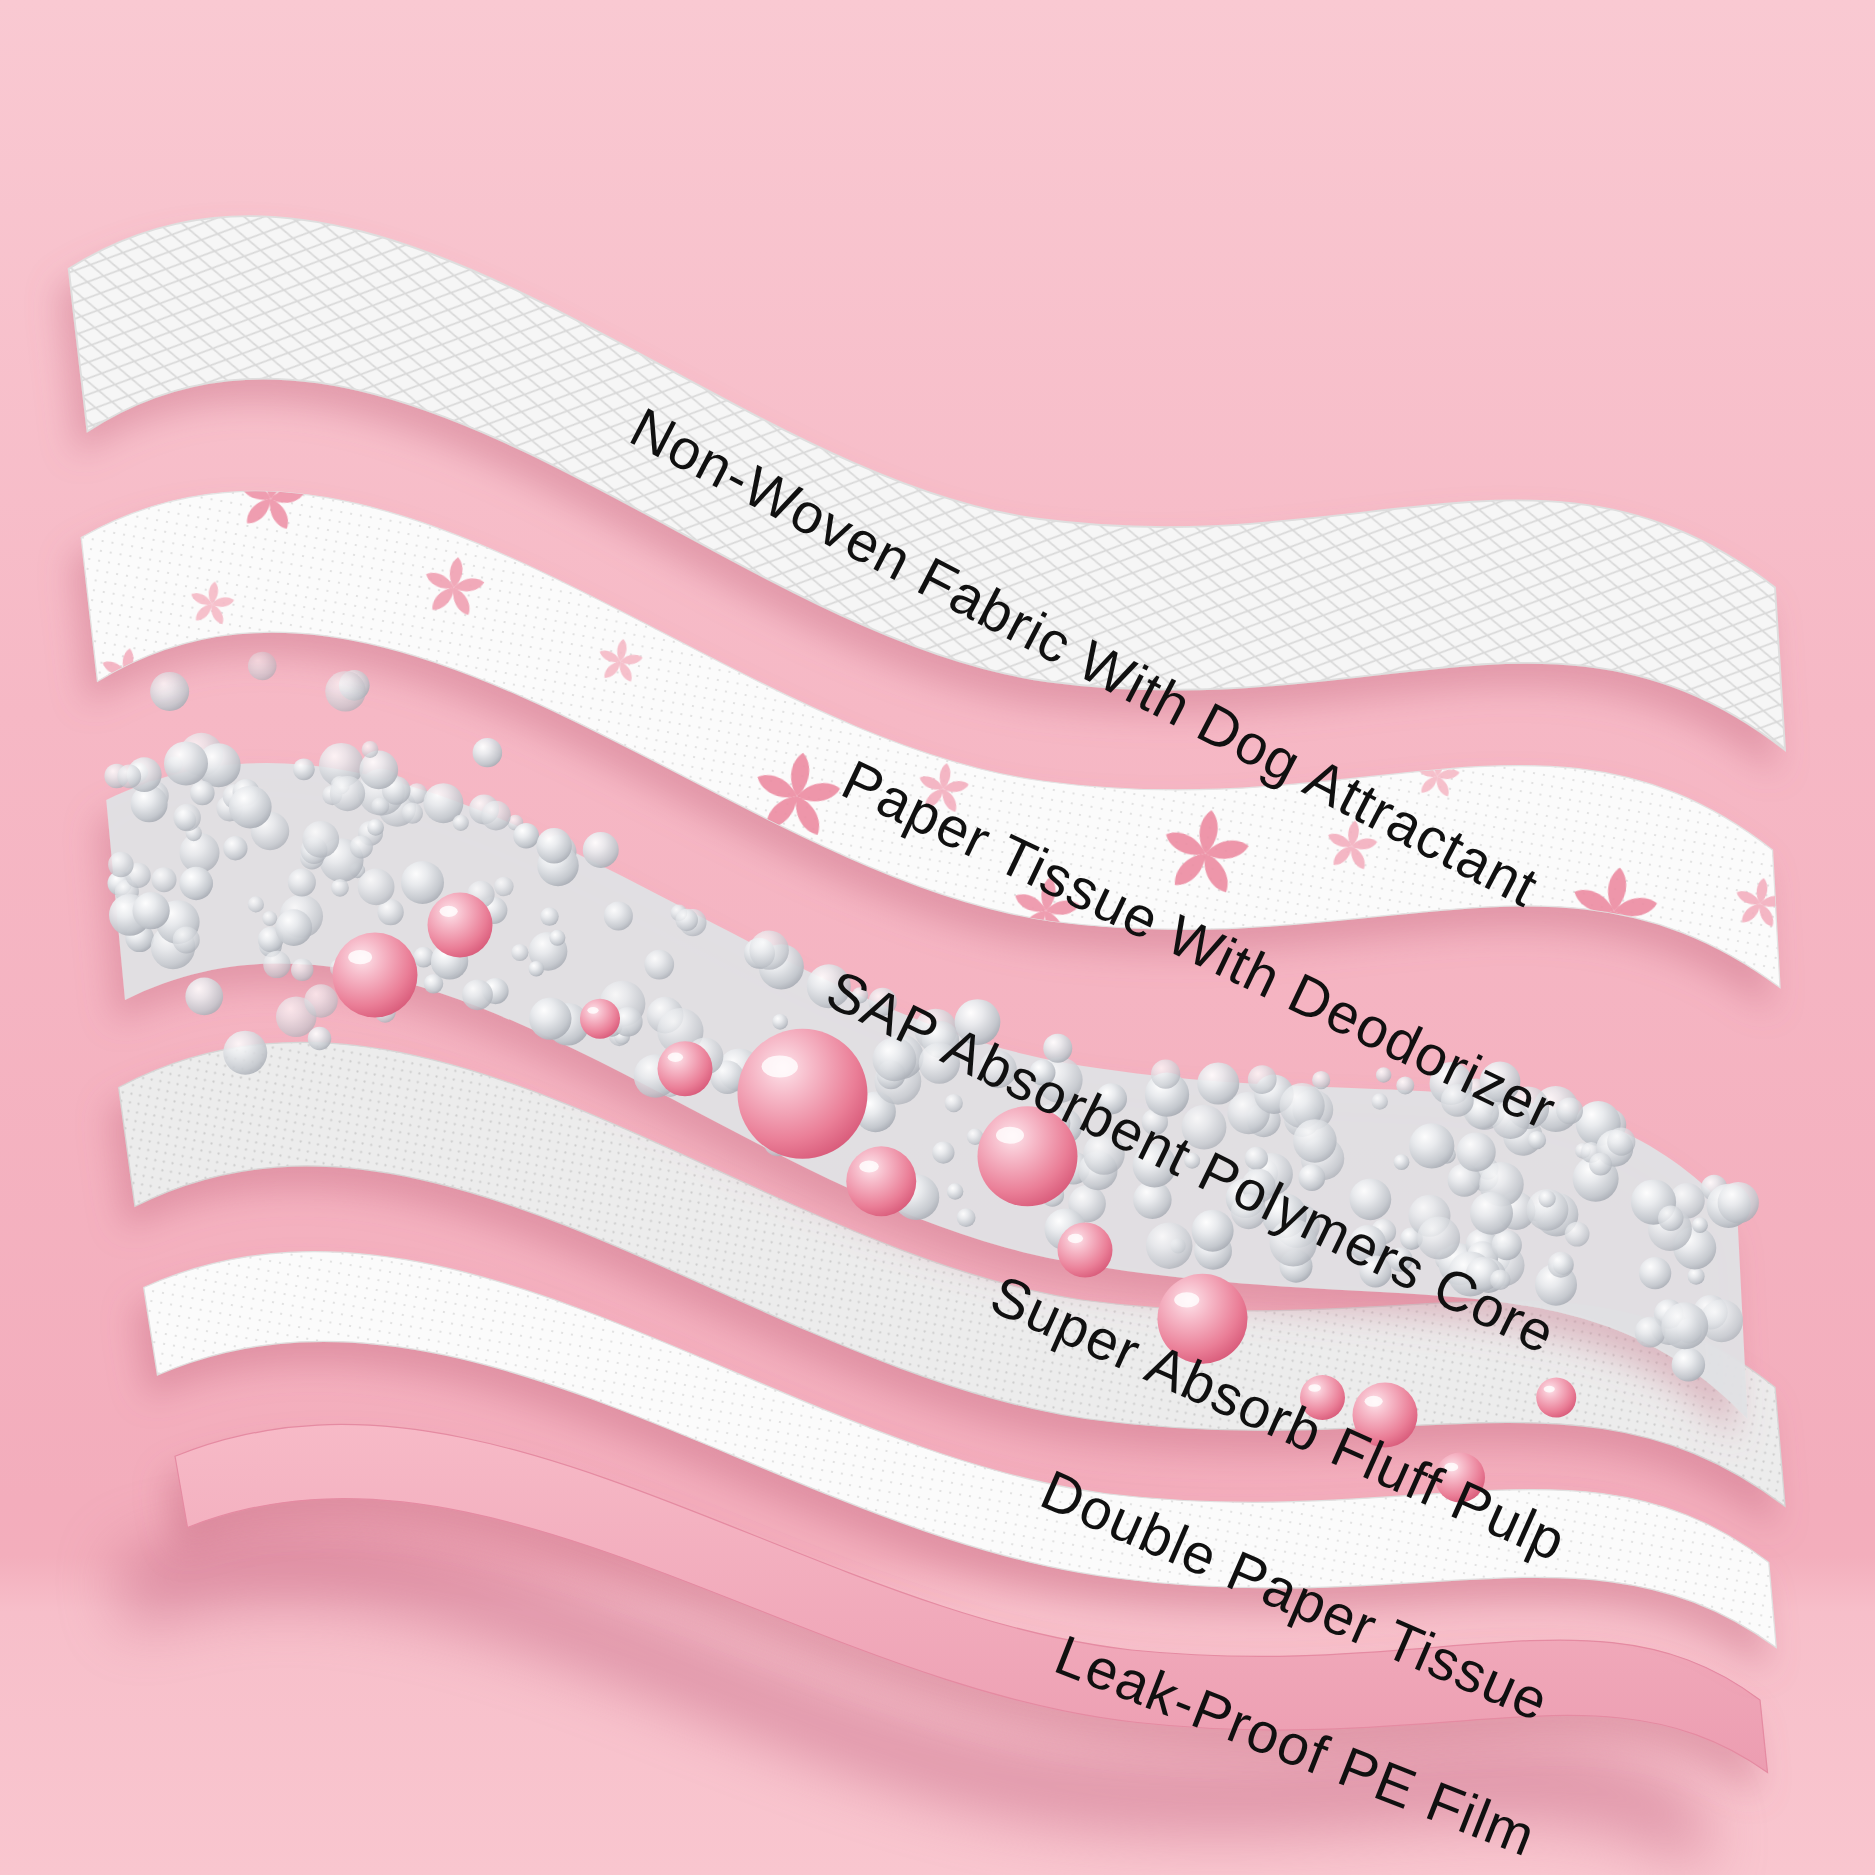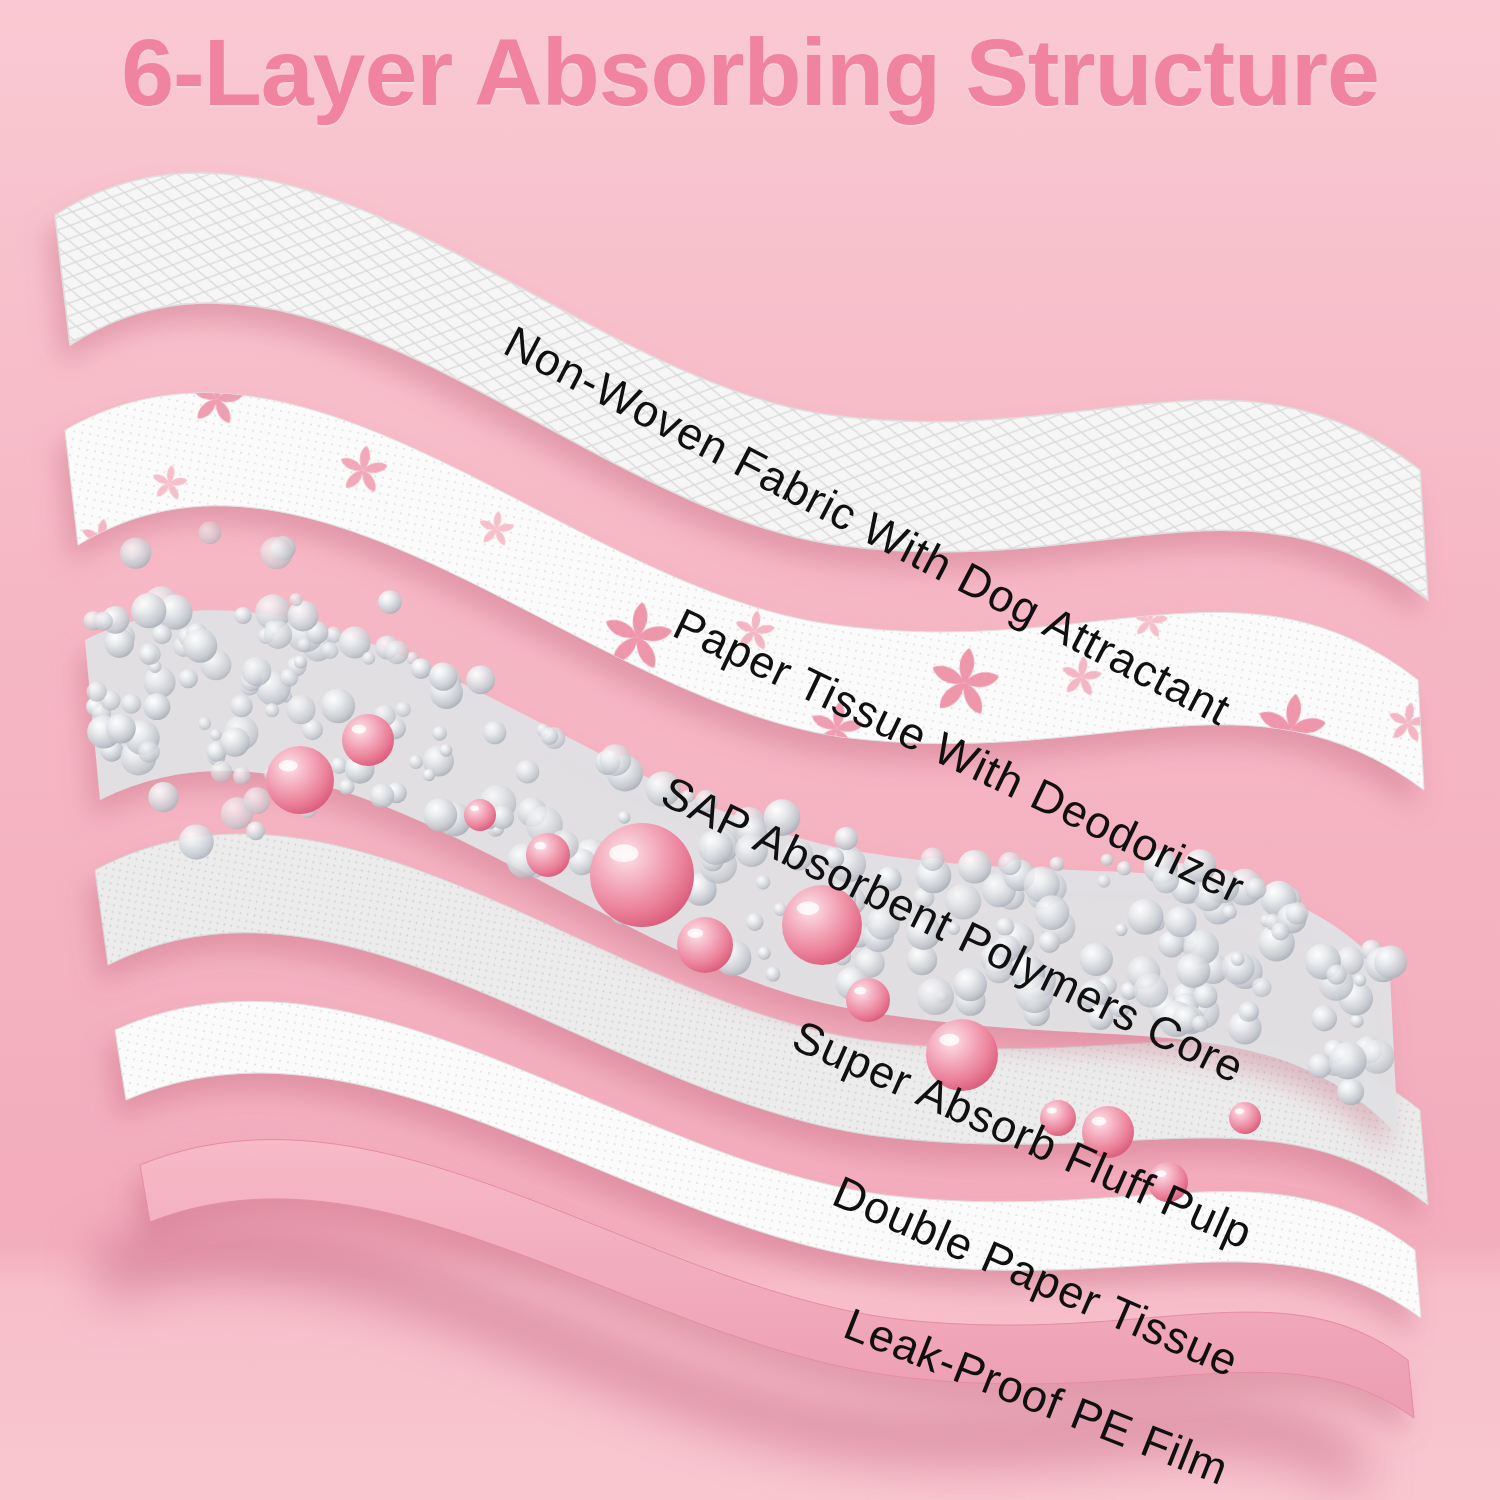--- a/index.html
+++ b/index.html
@@ -432,21 +432,20 @@
     <g filter="url(#soft)">
       <path d="M65,430 C310,290 570,590 835,625 C1095,660 1245,545 1418,680 L1424,790 C1250,660 1100,770 842,737 C582,700 315,400 78,545 Z" fill="url(#dotsW)" stroke="#e3e3e3" stroke-width="1"></path>
       <path d="M65,430 C310,290 570,590 835,625 C1095,660 1245,545 1418,680 L1424,790 C1250,660 1100,770 842,737 C582,700 315,400 78,545 Z" fill="url(#sakura)" opacity="0.9"></path>
     </g>
 
     <g filter="url(#soft)">
       <path d="M55,215 C300,60 570,380 830,415 C1090,450 1240,330 1420,470 L1428,600 C1248,460 1098,580 838,545 C578,510 308,190 70,345 Z" fill="url(#quilt)" stroke="#dedede" stroke-width="1.5"></path>
     </g>
   </svg>
 
-  <div class="title">6-Layer Absorbing Structure</div>
 
   <div class="layer-label lbl1">Non-Woven Fabric With Dog Attractant</div>
   <div class="layer-label lbl2">Paper Tissue With Deodorizer</div>
   <div class="layer-label lbl3">SAP Absorbent Polymers Core</div>
   <div class="layer-label lbl4">Super Absorb Fluff Pulp</div>
   <div class="layer-label lbl5">Double Paper Tissue</div>
   <div class="layer-label lbl6">Leak-Proof PE Film</div>
 
 </div>
 

